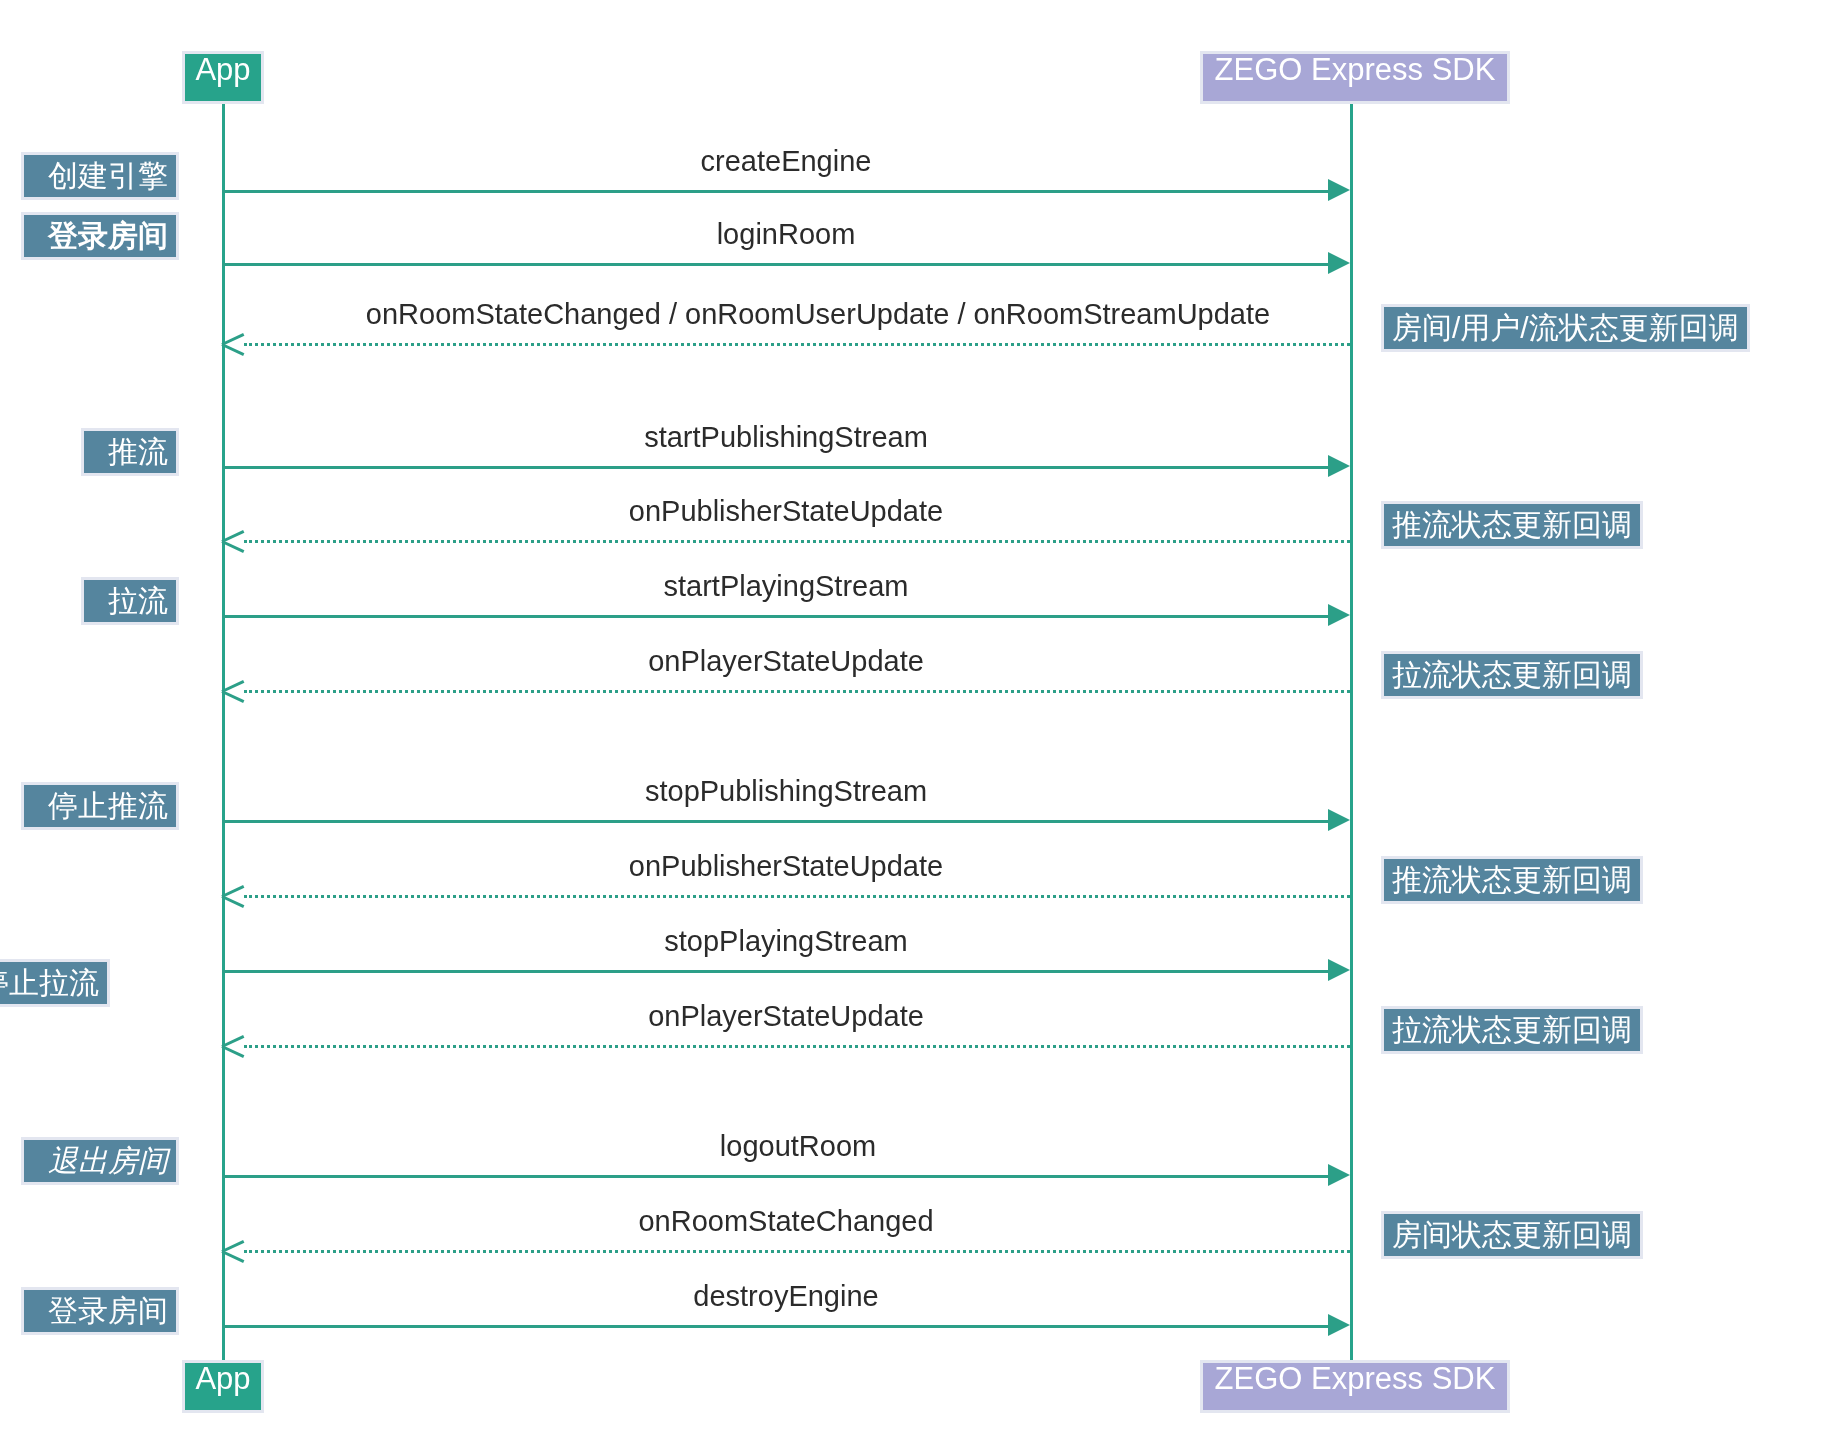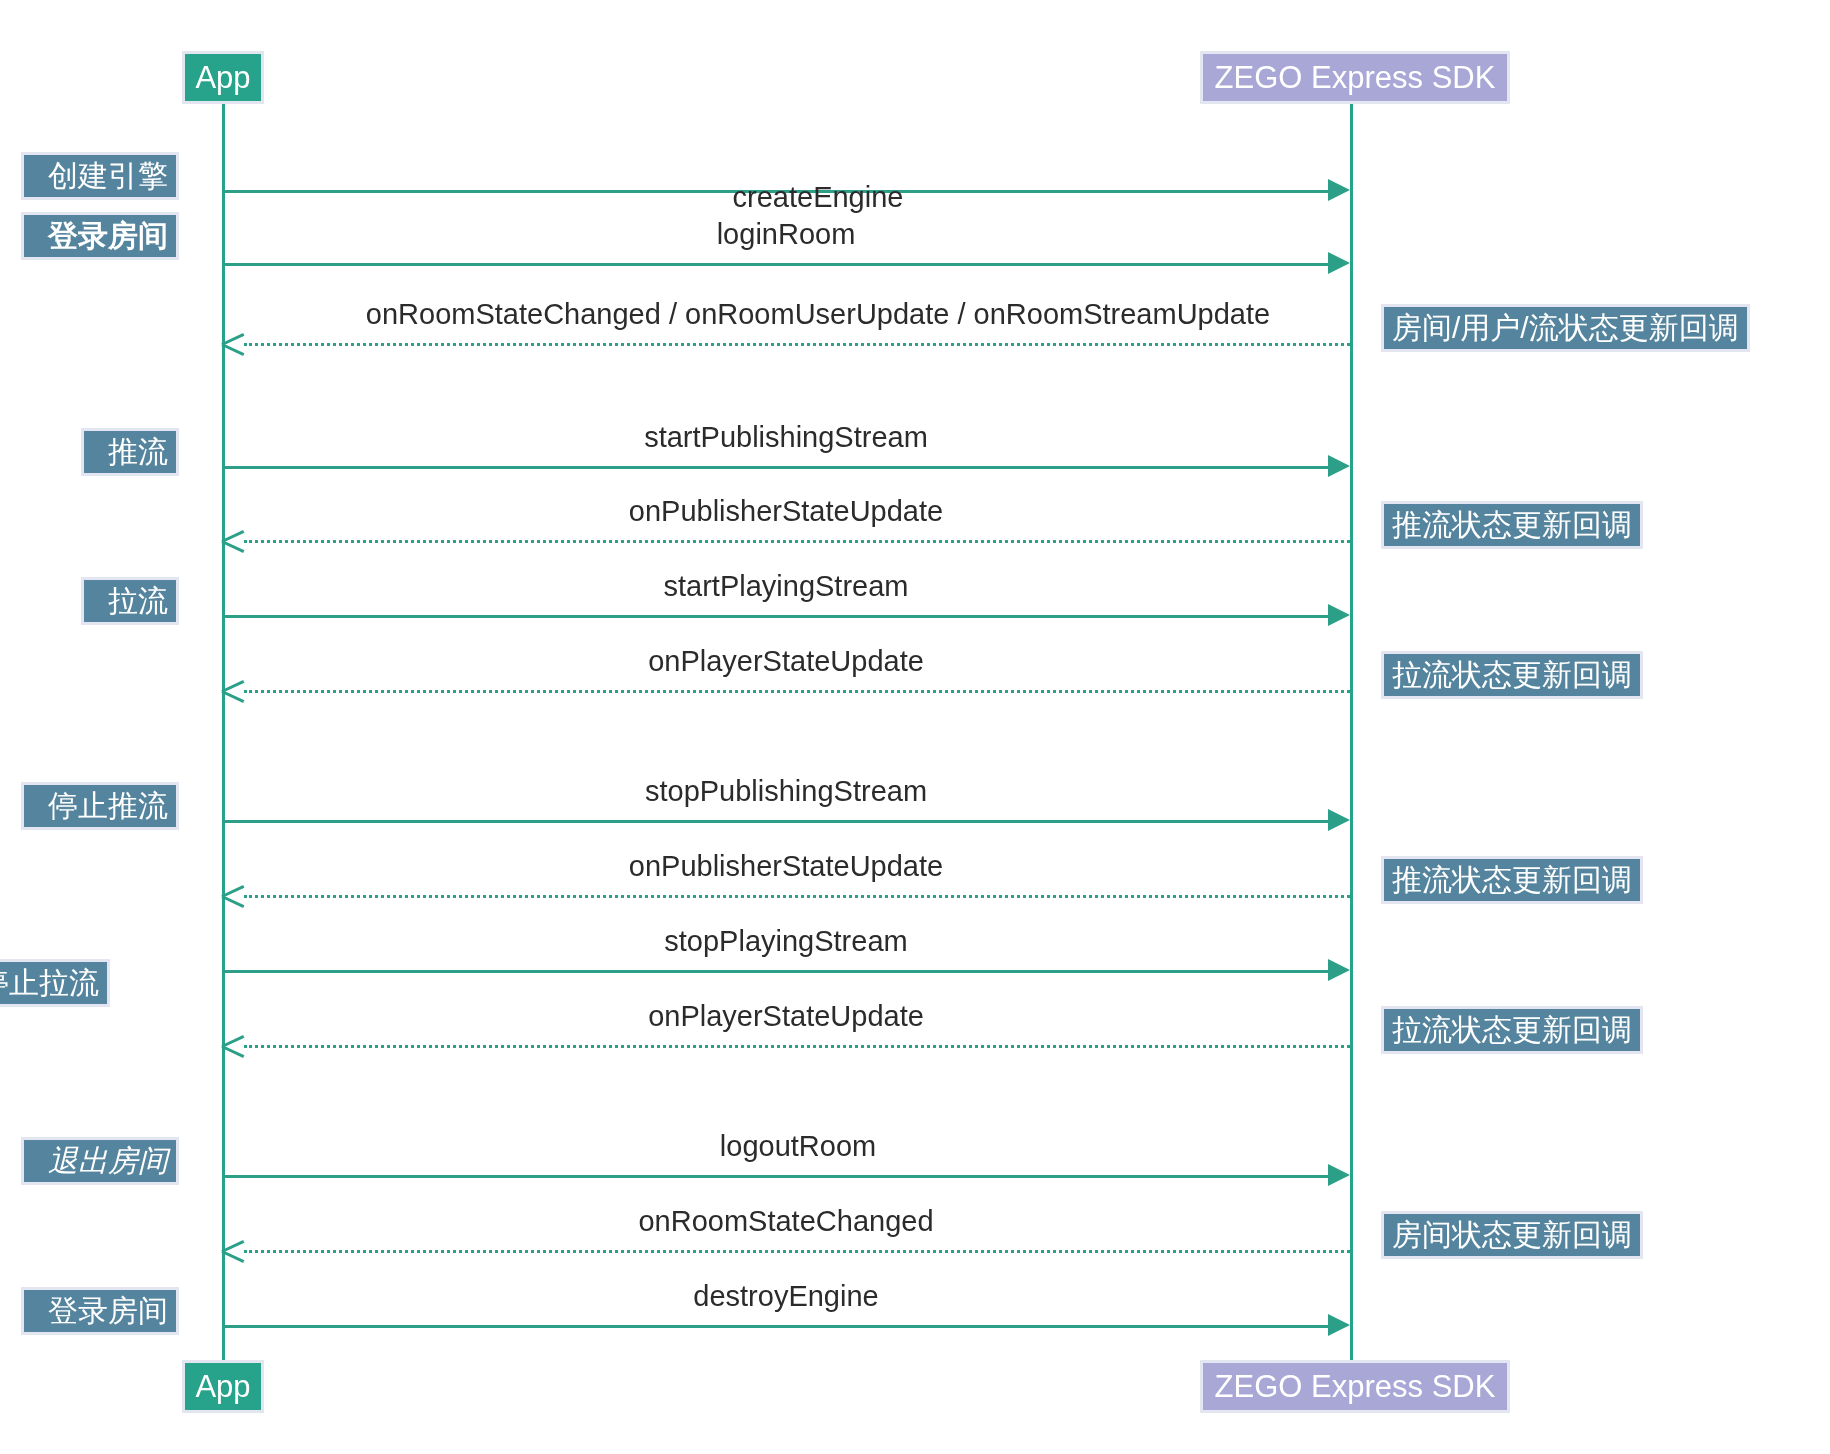--- a/index.html
+++ b/index.html
@@ -16,21 +16,20 @@
     height: 1454px;
     background: #ffffff;
     overflow: hidden;
   }
 
   
   .actor-box {
     position: absolute;
     box-sizing: border-box;
     display: flex;
-    align-items: center;
     justify-content: center;
     color: #ffffff;
     font-size: 31px;
     line-height: 1;
     border: 3px solid #e3e6f0;
     white-space: nowrap;
   }
   .actor-app {
     background: #27a38b;
   }
@@ -140,21 +139,21 @@
   <div class="actor-box actor-app" style="left:182px; top:1360px; width:82px; height:53px;">
     <span>App</span>
   </div>
   <div class="actor-box actor-sdk" style="left:1200px; top:1360px; width:310px; height:53px;">
     <span>ZEGO Express SDK</span>
   </div>
 
   <div class="msg" style="left:222px; top:190px; width:1128px;">
     <div class="line" style="width:1106px;"></div>
     <div class="arrow-r" style="left:1106px;"></div>
-    <div class="msg-label" style="left:596px; top:-14px;margin-top:36px;">createEngine</div>
+    <div class="msg-label" style="left:564px; top:-14px;">createEngine</div>
   </div>
   <div class="note left" style="right:1651px; top:176px;">
     <span>创建引擎</span>
   </div>
 
   <div class="msg" style="left:222px; top:263px; width:1128px;">
     <div class="line" style="width:1106px;"></div>
     <div class="arrow-r" style="left:1106px;"></div>
     <div class="msg-label" style="left:564px; top:-14px;">loginRoom</div>
   </div>

